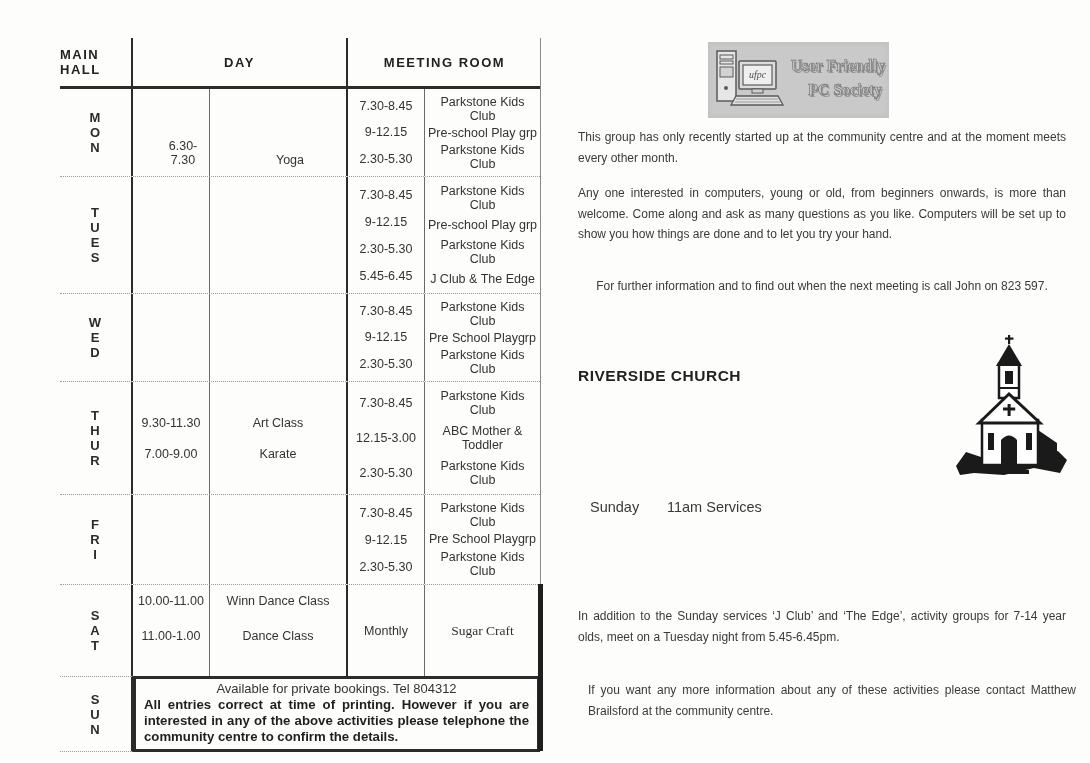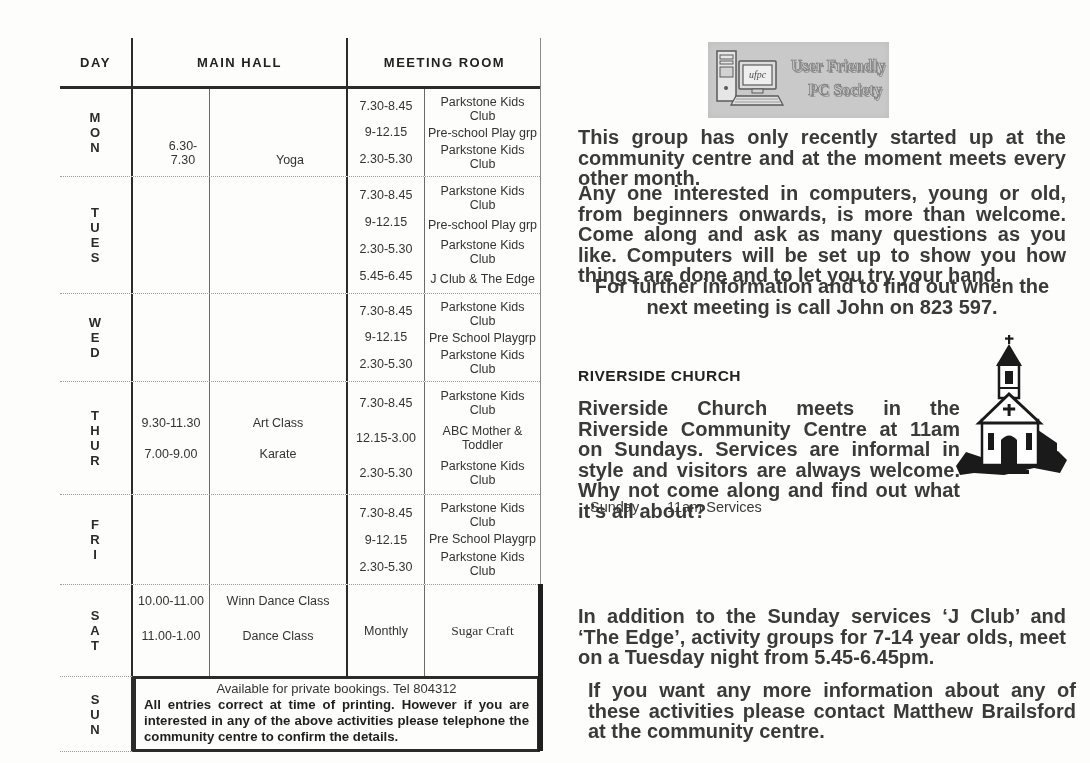--- a/index.html
+++ b/index.html
@@ -42,21 +42,21 @@
 
   
   .logo { position:absolute; left:708px; top:42px; width:181px; height:76px; background:#c9c9c9;
           box-shadow:inset 0 0 6px #bdbdbd; }
   .logo-computer { position:absolute; left:6px; top:6px; }
   .logo-words { position:absolute; left:82px; top:12px; width:96px; text-align:center;
                 font-family:"Liberation Serif", serif; font-weight:bold; font-size:16px; line-height:24px;
                 color:#c4c4c4; -webkit-text-stroke:0.6px #6f6f6f; text-shadow:1.5px 1.5px 0 #949494; }
   .logo-line2 { padding-left:14px; }
 
-  .body-text { font-size:20px; line-height:20.5px; color:#3a3a3a; text-align:justify;font-weight:bold; }
+  .body-text { font-size:12px; line-height:20.5px; color:#3a3a3a; text-align:justify; }
   .pc-para1 { position:absolute; left:578px; top:127px; width:488px; }
   .pc-para2 { position:absolute; left:578px; top:183px; width:488px; }
   .pc-info  { position:absolute; left:578px; top:276px; width:488px; text-align:center; line-height:21px; }
 
   .church-heading { position:absolute; left:578px; top:367px; font-size:15.5px; font-weight:bold;
                     letter-spacing:0.5px; color:#222; }
   .church-para1 { position:absolute; left:578px; top:398px; width:382px; }
   .church-img { position:absolute; left:952px; top:334px; width:118px; height:148px; }
   .sunday-row { position:absolute; left:590px; top:499px; width:488px; display:flex; font-size:14.5px; }
   .sunday-label { width:77px; }
@@ -64,22 +64,22 @@
   .church-para3 { position:absolute; left:578px; top:606px; width:488px; }
   .church-para4 { position:absolute; left:588px; top:664px; width:488px;margin-top:16px; }
 </style>
 </head>
 <body>
 
 <div class="page">
 
   <div class="timetable">
     <div class="thead">
+      <div class="th th-mh">MAIN HALL</div>
       <div class="th th-day">DAY</div>
-      <div class="th th-mh">MAIN HALL</div>
       <div class="th th-mr">MEETING ROOM</div>
     </div>
     <div id="tbody">
         <div class="trow r0">
           <div class="day-cell">M<br>O<br>N</div>
           <div class="td c0">
             <div class="entry">6.30-7.30</div>
           </div>
           <div class="td c1">
             <div class="entry">Yoga</div>
@@ -210,21 +210,20 @@
       <div>User Friendly</div>
       <div class="logo-line2">PC Society</div>
     </div>
   </div>
 
   <p class="body-text pc-para1">This group has only recently started up at the community centre and at the moment meets every other month.</p>
   <p class="body-text pc-para2">Any one interested in computers, young or old, from beginners onwards, is more than welcome.  Come along and ask as many questions as you like.  Computers will be set up to show you how things are done and to let you try your hand.</p>
   <p class="body-text pc-info">For further information and to find out when the next meeting is call John on 823 597.</p>
 
   <h2 class="church-heading">RIVERSIDE CHURCH</h2>
-  <p class="body-text church-para1">Riverside Church meets in the Riverside Community Centre at 11am on Sundays. Services are informal in style and visitors are always welcome. Why not come along and find out what it's all about?</p>
 
   <svg class="church-img" viewBox="0 0 118 148">
     <polygon points="4,132 14,118 32,124 60,117 86,122 106,117 115,126 108,139 82,134 52,141 22,139 8,141" fill="#1a1a1a"></polygon>
     <polygon points="62,96 113,125 62,125" fill="#1a1a1a"></polygon>
     <polygon points="86,96 105,109 105,131 86,131" fill="#1a1a1a"></polygon>
     <rect x="47" y="30" width="20" height="34" fill="#ffffff" stroke="#1a1a1a" stroke-width="2.5"></rect>
     <rect x="53" y="37" width="8" height="13" fill="#1a1a1a"></rect>
     <line x1="47" y1="54" x2="67" y2="54" stroke="#1a1a1a" stroke-width="2"></line>
     <polygon points="44,32 57,10 70,32" fill="#1a1a1a"></polygon>
     <rect x="56" y="1" width="2.2" height="9" fill="#1a1a1a"></rect>

